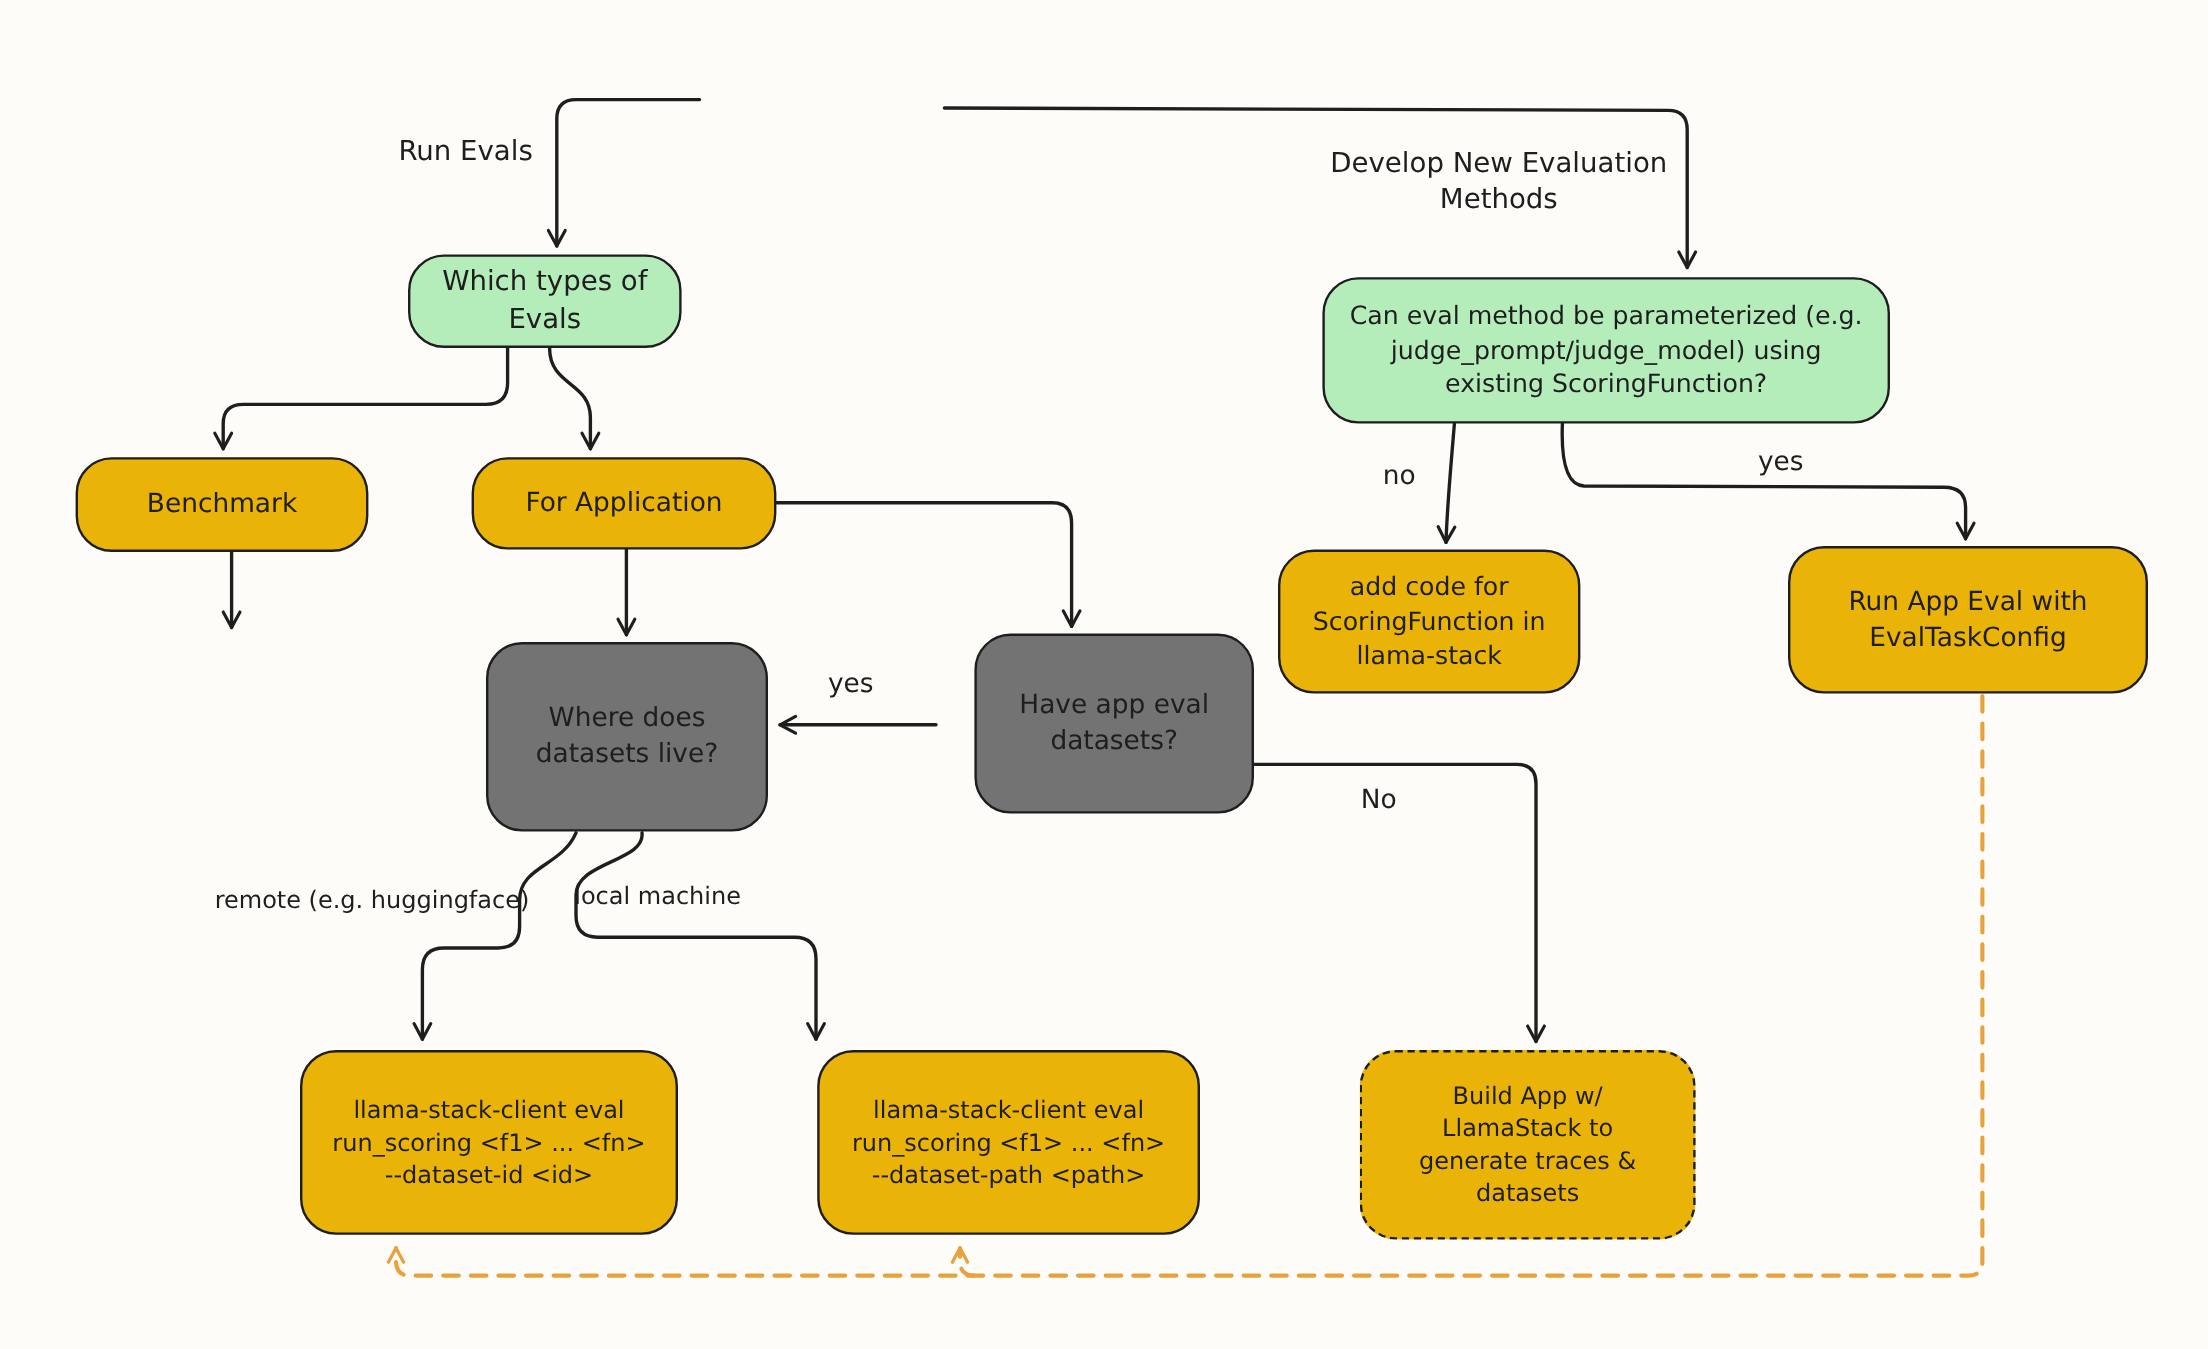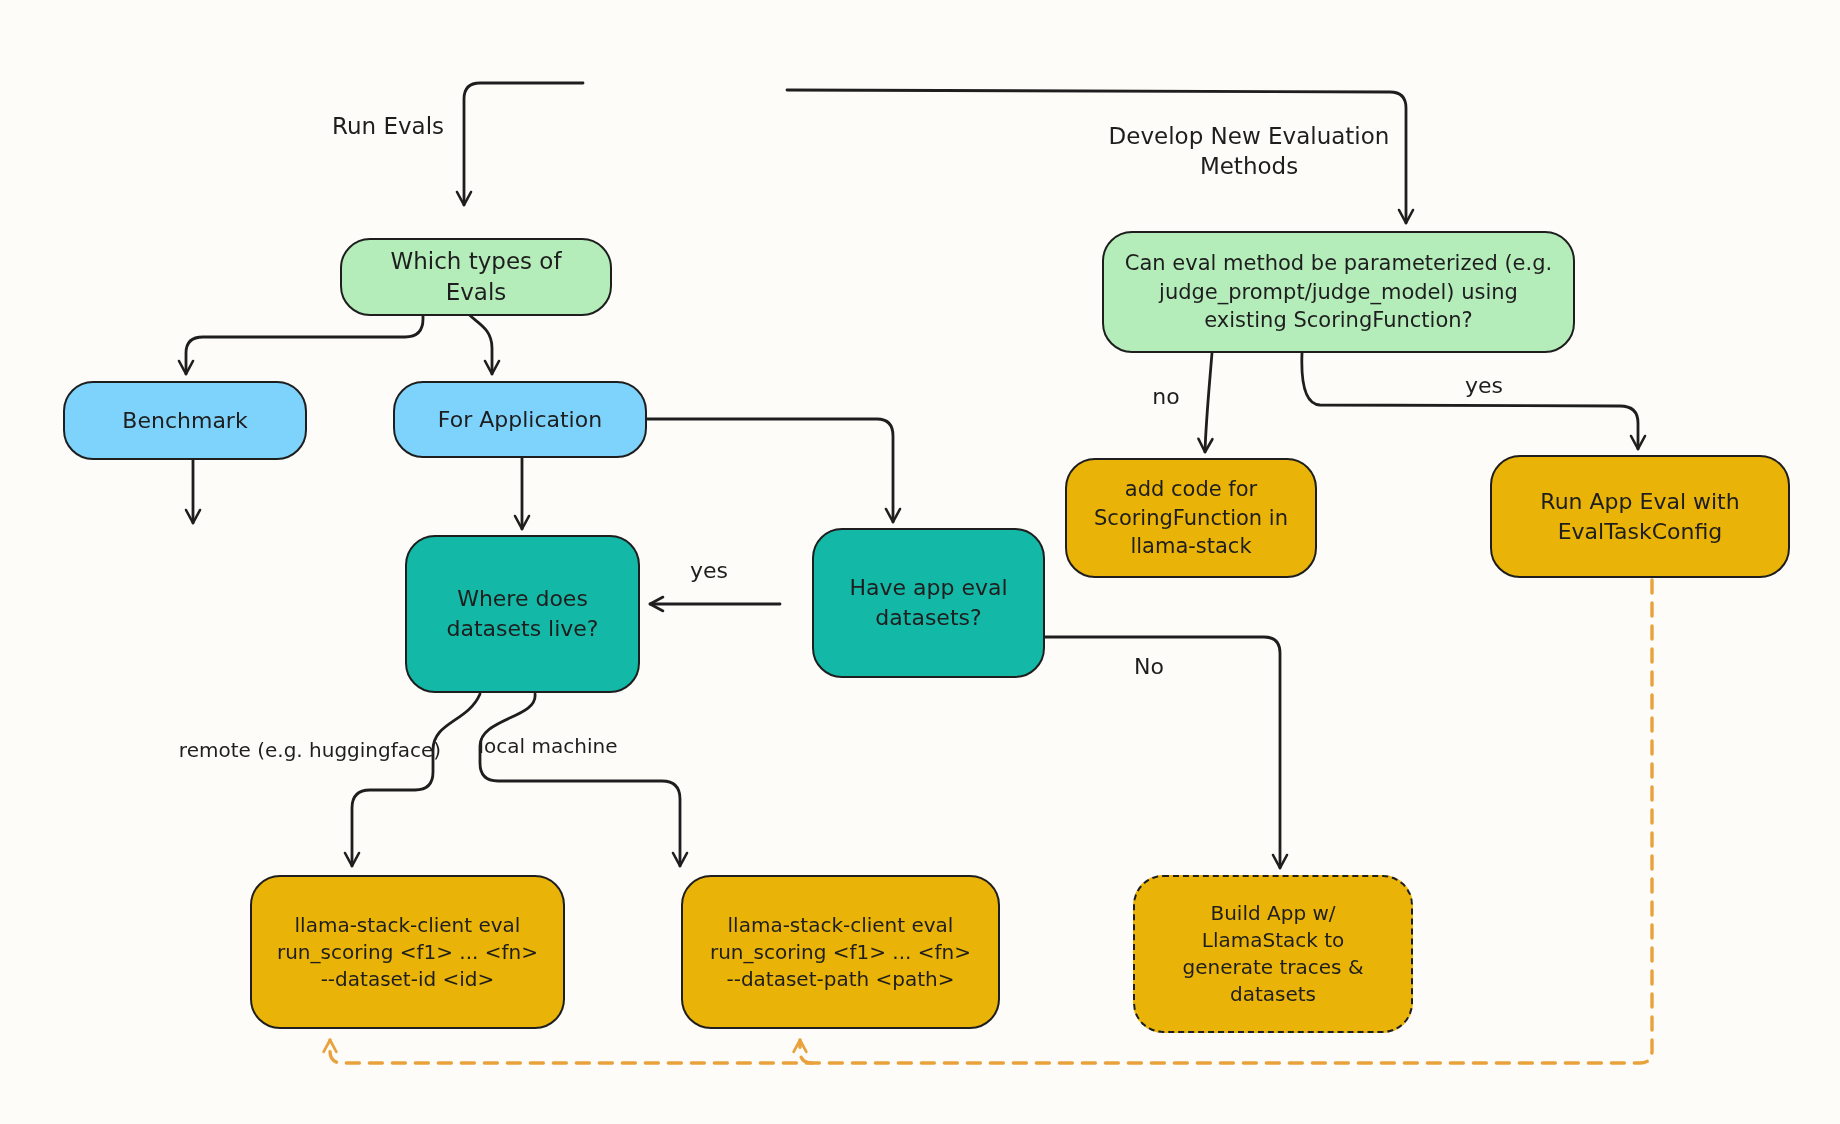--- a/index.html
+++ b/index.html
@@ -12,32 +12,32 @@
   #arrows{position:absolute;left:0;top:0;width:1840px;height:1124px;}
   .node{
     position:absolute;box-sizing:border-box;
     border:2.6px solid #1e1e1e;border-radius:30px;
     display:flex;align-items:center;justify-content:center;
     text-align:center;white-space:pre-line;line-height:1.35;
     padding:6px 10px;font-size:22px;
   }
   .fill-pink{background:#f6c6c6;}
   .fill-green{background:#b4ecba;}
-  .fill-blue{background:#14b8a6;}
+  .fill-blue{background:#737373;}
   .fill-yellow{background:#eab308;}
-  .fill-white{background:#7dd3fc;}
+  .fill-white{background:#eab308;}
   .dashed{border-style:dashed;}
   .elabel{
     position:absolute;white-space:pre-line;text-align:center;
     font-size:22px;line-height:1.3;transform:translateX(-50%);
   }
 
   
   #n-goal            {left:583px;  top:51px;  width:204px; height:77px;  font-size:23px;}
-  #n-which-types     {left:340px;  top:212px; width:272px; height:78px;  font-size:23px;margin-top:26px;}
+  #n-which-types     {left:340px;  top:212px; width:228px; height:78px;  font-size:23px;}
   #n-param-q         {left:1102px; top:231px; width:473px; height:122px; font-size:21px;}
   #n-benchmark       {left:63px;   top:381px; width:244px; height:79px;}
   #n-for-application {left:393px;  top:381px; width:254px; height:77px;}
   #n-run-benchmark   {left:58px;   top:530px; width:247px; height:158px; font-size:21px;}
   #n-where-datasets  {left:405px;  top:535px; width:235px; height:158px;}
   #n-have-datasets   {left:780px;  top:528px; width:233px; height:150px;margin-left:32px;}
   #n-add-code        {left:1065px; top:458px; width:252px; height:120px; font-size:21px;}
   #n-run-app-eval    {left:1490px; top:455px; width:300px; height:123px;}
   #n-scoring-id      {left:250px;  top:875px; width:315px; height:154px; font-size:20px;}
   #n-scoring-path    {left:681px;  top:875px; width:319px; height:154px; font-size:20px;}

